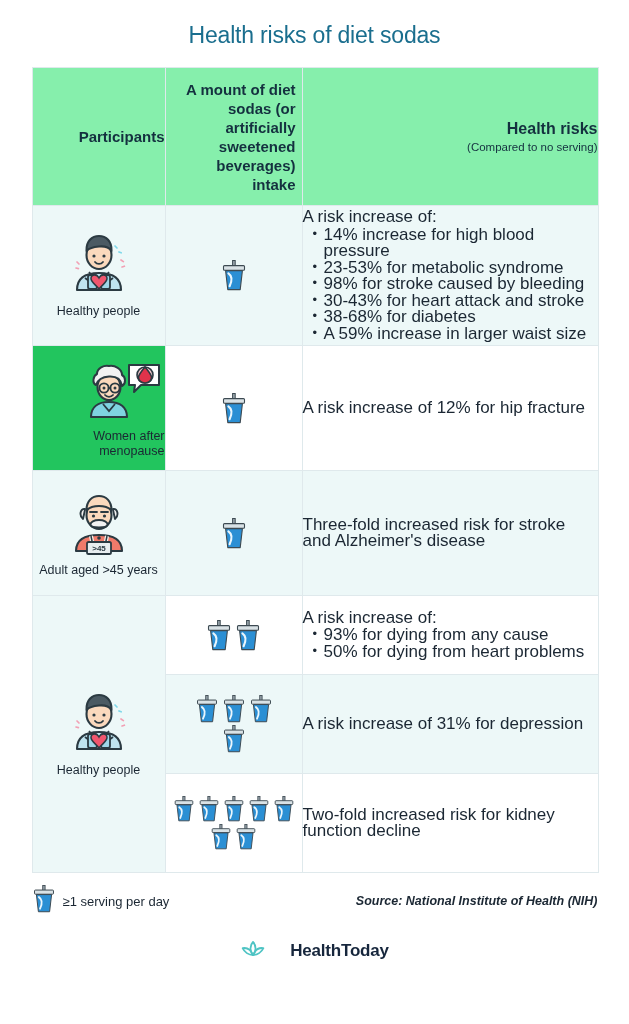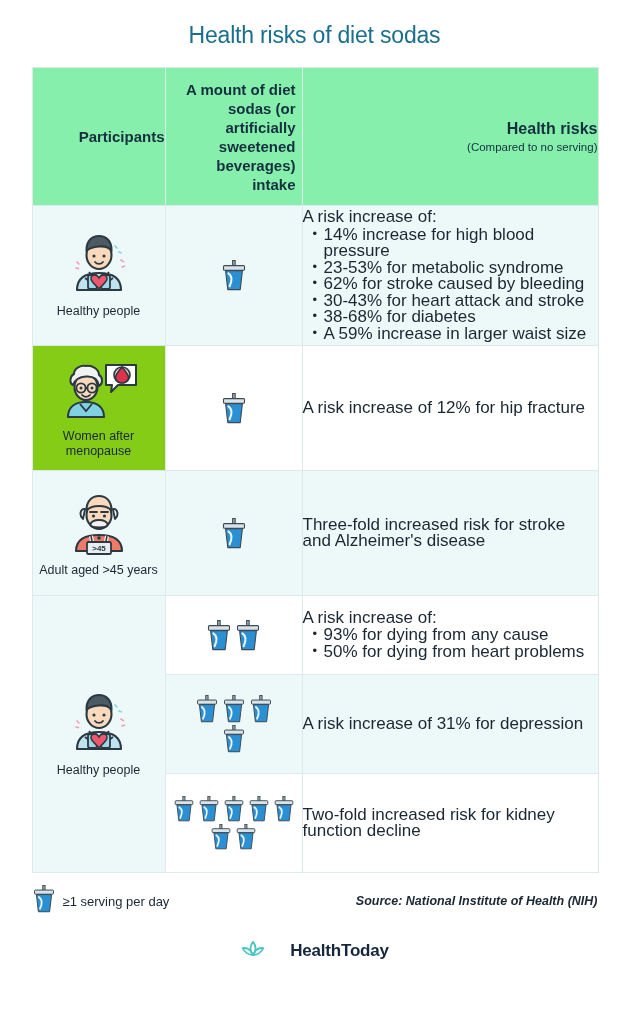--- a/index.html
+++ b/index.html
@@ -213,29 +213,29 @@
                   <path d="M4.6 10.6 L21.4 10.6 L19.2 29.6 L6.8 29.6 Z" fill="#2b8fd4" stroke="#3d4a52" stroke-width="1.1" stroke-linejoin="round"></path>
                   <path d="M7.4 13.4 C12 16.5 10.6 22 8.6 26.2" stroke="#eaf6fd" stroke-width="2.1" fill="none" stroke-linecap="round"></path>
                 </svg></span>
             </div>
           </td>
           <td class="risk-cell">
             <div class="risk-intro">A risk increase of:</div>
             <ul class="risk-list">
               <li>14% increase for high blood pressure</li>
               <li>23-53% for metabolic syndrome</li>
-              <li>62% for stroke caused by bleeding</li>
+              <li>98% for stroke caused by bleeding</li>
               <li>30-43% for heart attack and stroke</li>
               <li>38-68% for diabetes</li>
               <li>A 59% increase in larger waist size</li>
             </ul>
           </td>
         </tr>
         <tr>
-          <td class="participant-cell" style="background: #84cc16;">
+          <td class="participant-cell" style="background: #22c55e; text-align: right;">
             <div><svg width="86" height="64" viewBox="0 0 86 64">
                 <path d="M50 8 L80 8 L80 28 L62 28 L55 35 L56 28 L50 28 Z" fill="#ffffff" stroke="#2b3a42" stroke-width="2" stroke-linejoin="round"></path>
                 <circle cx="66" cy="18" r="8" fill="#f5c9cf" stroke="#2b3a42" stroke-width="1.6"></circle>
                 <path d="M66 10 C70 15 72.5 17.6 72.5 20.4 C72.5 23.6 69.6 26 66 26 C62.4 26 59.5 23.6 59.5 20.4 C59.5 17.6 62 15 66 10 Z" fill="#e0334b" stroke="#2b3a42" stroke-width="1.6"></path>
                 <path d="M12 60 C12 50 19 45 30 45 C41 45 48 50 48 60 Z" fill="#7fd3e0" stroke="#2b3a42" stroke-width="2.1" stroke-linejoin="round"></path>
                 <path d="M24 47 L30 54 L36 47" stroke="#2b3a42" stroke-width="1.8" fill="none"></path>
                 <ellipse cx="30" cy="30" rx="11.5" ry="13" fill="#fbd9bd" stroke="#2b3a42" stroke-width="2.1"></ellipse>
                 <path d="M17 28 C13 26 14 19 18 17 C18 11 25 8 30 9 C36 8 43 12 43 18 C47 20 47 27 43 29 C42 22 38 19 30 19.5 C23 20 19 22 17 28 Z" fill="#f2f2f2" stroke="#2b3a42" stroke-width="2" stroke-linejoin="round"></path>
                 <circle cx="25" cy="31" r="4.6" fill="none" stroke="#2b3a42" stroke-width="1.9"></circle>
                 <circle cx="36" cy="31" r="4.6" fill="none" stroke="#2b3a42" stroke-width="1.9"></circle>

